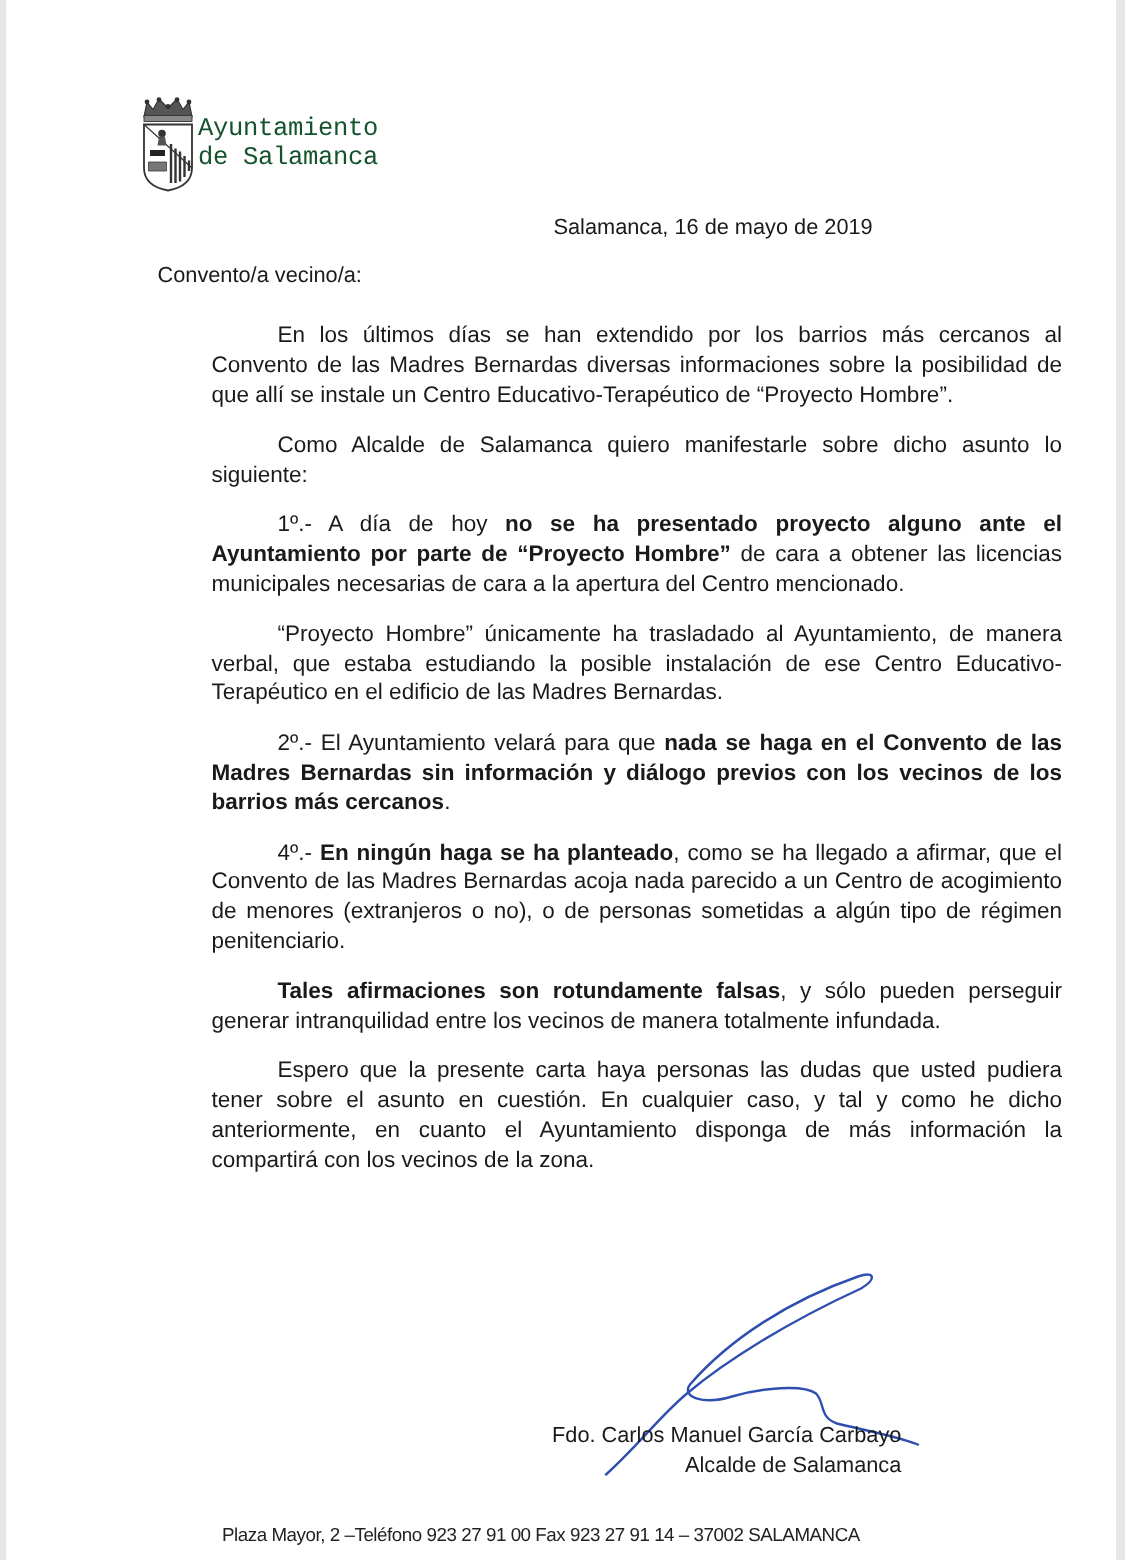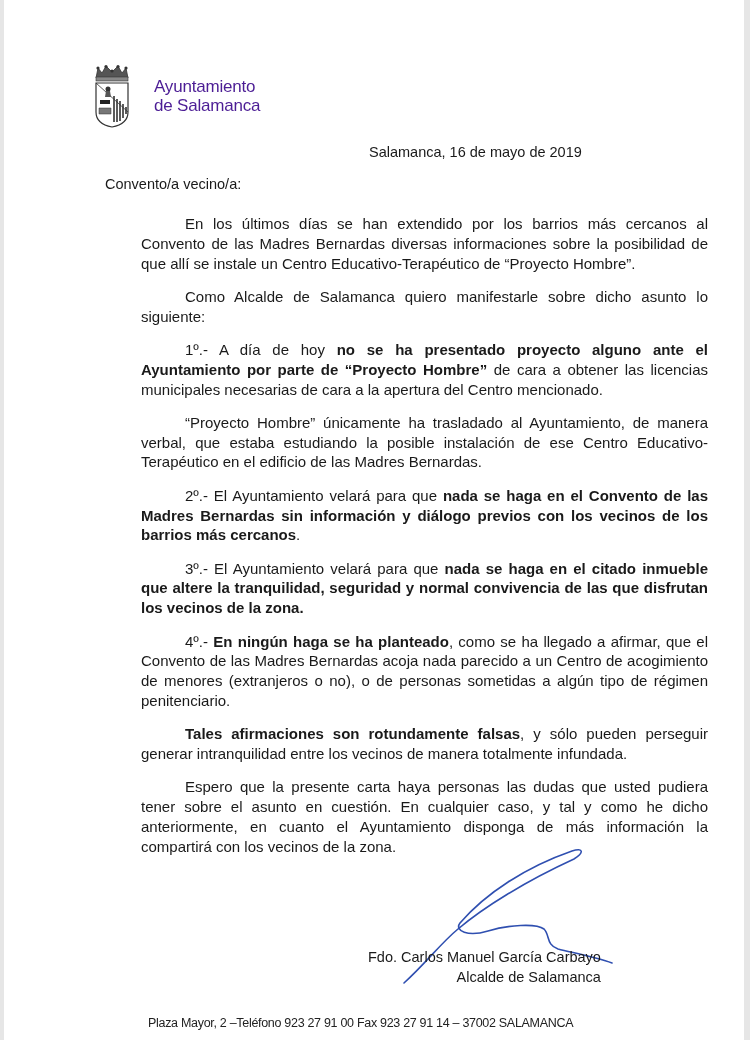--- a/index.html
+++ b/index.html
@@ -28,25 +28,26 @@
       left: 88px;
       top: 64px;
       display: flex;
       align-items: center;
     }
     .crest {
       width: 40px;
       height: 64px;
     }
     .logo-text {
-      margin-left: 22px;
+      margin-left: 0;
       font-size: 17px;
       line-height: 19px;
-      color: #4c1d95;
+      color: #14532d;
       letter-spacing: -0.2px;
+      font-family: Liberation Mono, monospace;
     }
     .date {
       position: absolute;
       left: 365px;
       top: 144px;
       font-size: 14.5px;
       color: #1a1a1a;
       text-align: center;
     }
     .salutation {
@@ -134,21 +135,20 @@
   <div class="date">Salamanca, 16 de mayo de 2019</div>
 
   <div class="salutation">Convento/a vecino/a:</div>
 
   <div class="body-text" id="body-text">
       <p><span>En los últimos días se han extendido por los barrios más cercanos al Convento de las Madres Bernardas diversas informaciones sobre la posibilidad de que allí se instale un Centro Educativo-Terapéutico de “Proyecto Hombre”.</span></p>
       <p><span>Como Alcalde de Salamanca quiero manifestarle sobre dicho asunto lo siguiente:</span></p>
       <p><span>1º.- A día de hoy </span><b>no se ha presentado proyecto alguno ante el Ayuntamiento por parte de “Proyecto Hombre”</b><span> de cara a obtener las licencias municipales necesarias de cara a la apertura del Centro mencionado.</span></p>
       <p><span>“Proyecto Hombre” únicamente ha trasladado al Ayuntamiento, de manera verbal, que estaba estudiando la posible instalación de ese Centro Educativo-Terapéutico en el edificio de las Madres Bernardas.</span></p>
       <p><span>2º.- El Ayuntamiento velará para que </span><b>nada se haga en el Convento de las Madres Bernardas sin información y diálogo previos con los vecinos de los barrios más cercanos</b><span>.</span></p>
-      <p><span>3º.- El Ayuntamiento velará para que </span><b>nada se haga en el citado inmueble que altere la tranquilidad, seguridad y normal convivencia de las que disfrutan los vecinos de la zona.</b></p>
       <p><span>4º.- </span><b>En ningún haga se ha planteado</b><span>, como se ha llegado a afirmar, que el Convento de las Madres Bernardas acoja nada parecido a un Centro de acogimiento de menores (extranjeros o no), o de personas sometidas a algún tipo de régimen penitenciario.</span></p>
       <p><b>Tales afirmaciones son rotundamente falsas</b><span>, y sólo pueden perseguir generar intranquilidad entre los vecinos de manera totalmente infundada.</span></p>
       <p><span>Espero que la presente carta haya personas las dudas que usted pudiera tener sobre el asunto en cuestión. En cualquier caso, y tal y como he dicho anteriormente, en cuanto el Ayuntamiento disponga de más información la compartirá con los vecinos de la zona.</span></p>
     </div>
 
   <svg class="signature" viewBox="0 0 230 140">
     <path id="sig-path" d="M8 138 C30 118 45 98 62 84 C88 62 130 36 178 14 C188 8 188 2 176 6 C130 22 90 48 64 78 C58 86 72 92 92 86 C112 80 140 78 148 84 C154 90 150 100 162 104 C178 108 200 112 216 118" fill="none" stroke-width="1.6" stroke-linecap="round" stroke="#2f4fb0"></path>
   </svg>
 
   <div class="signer">

